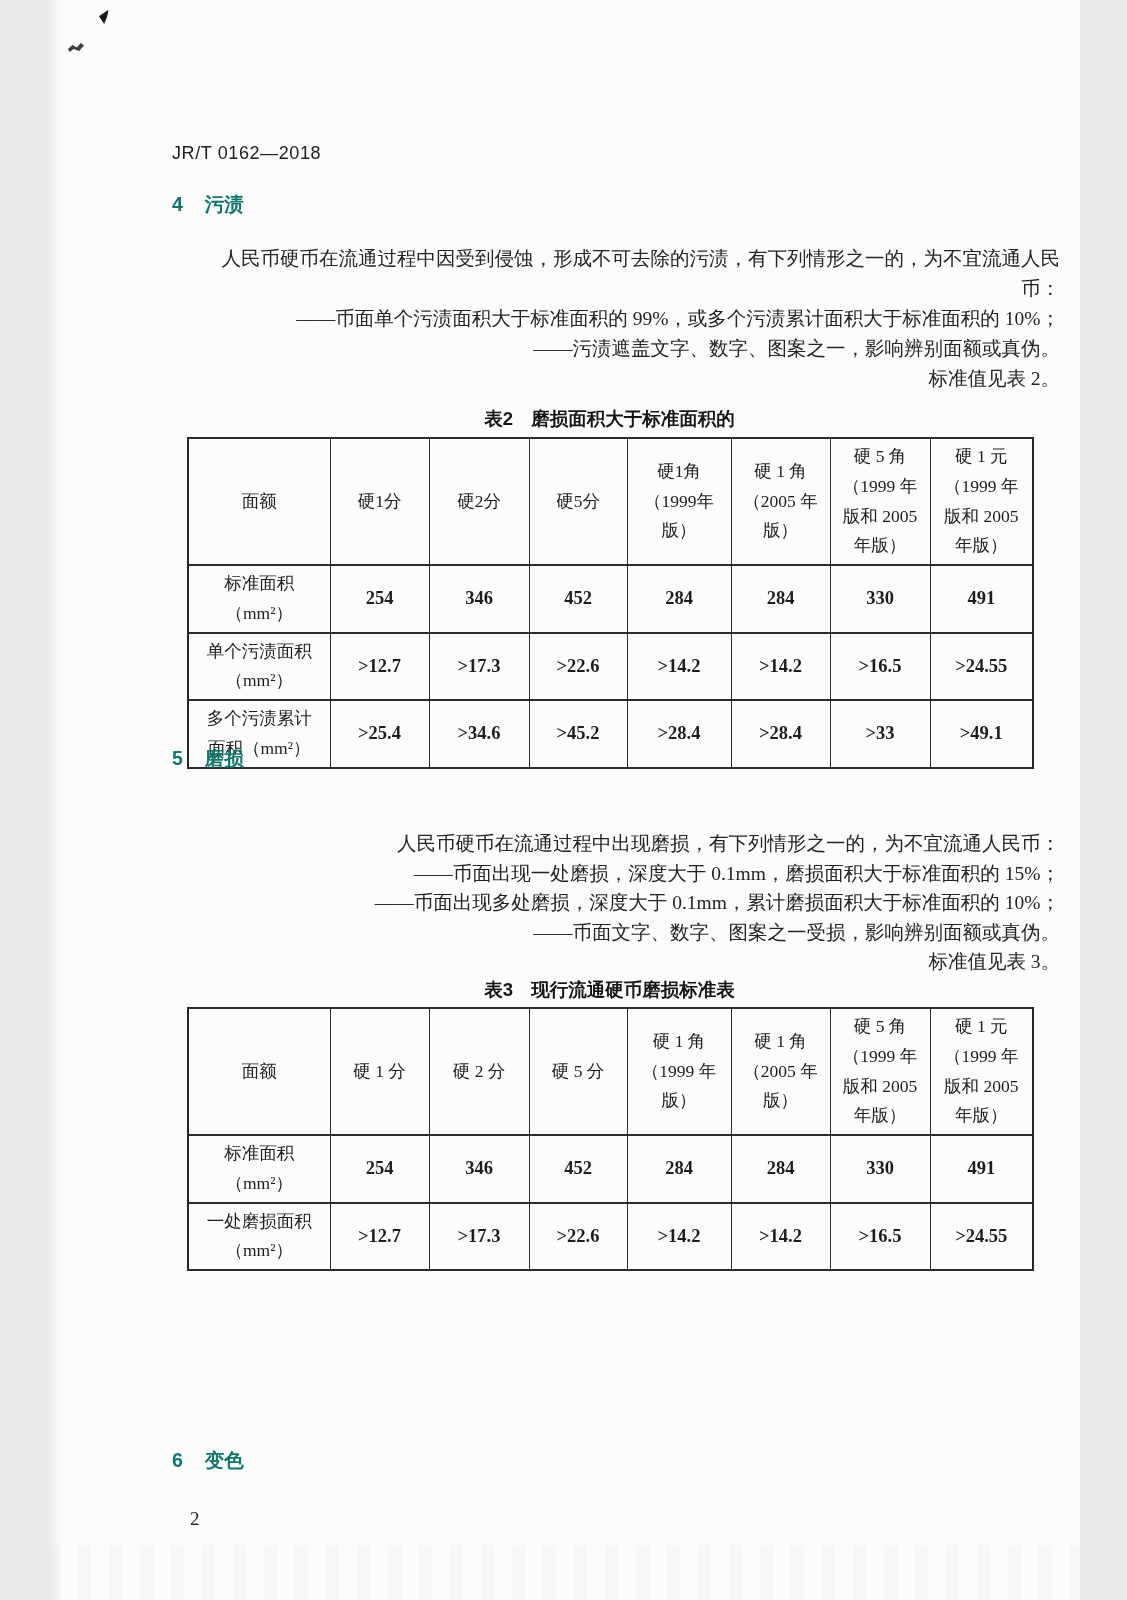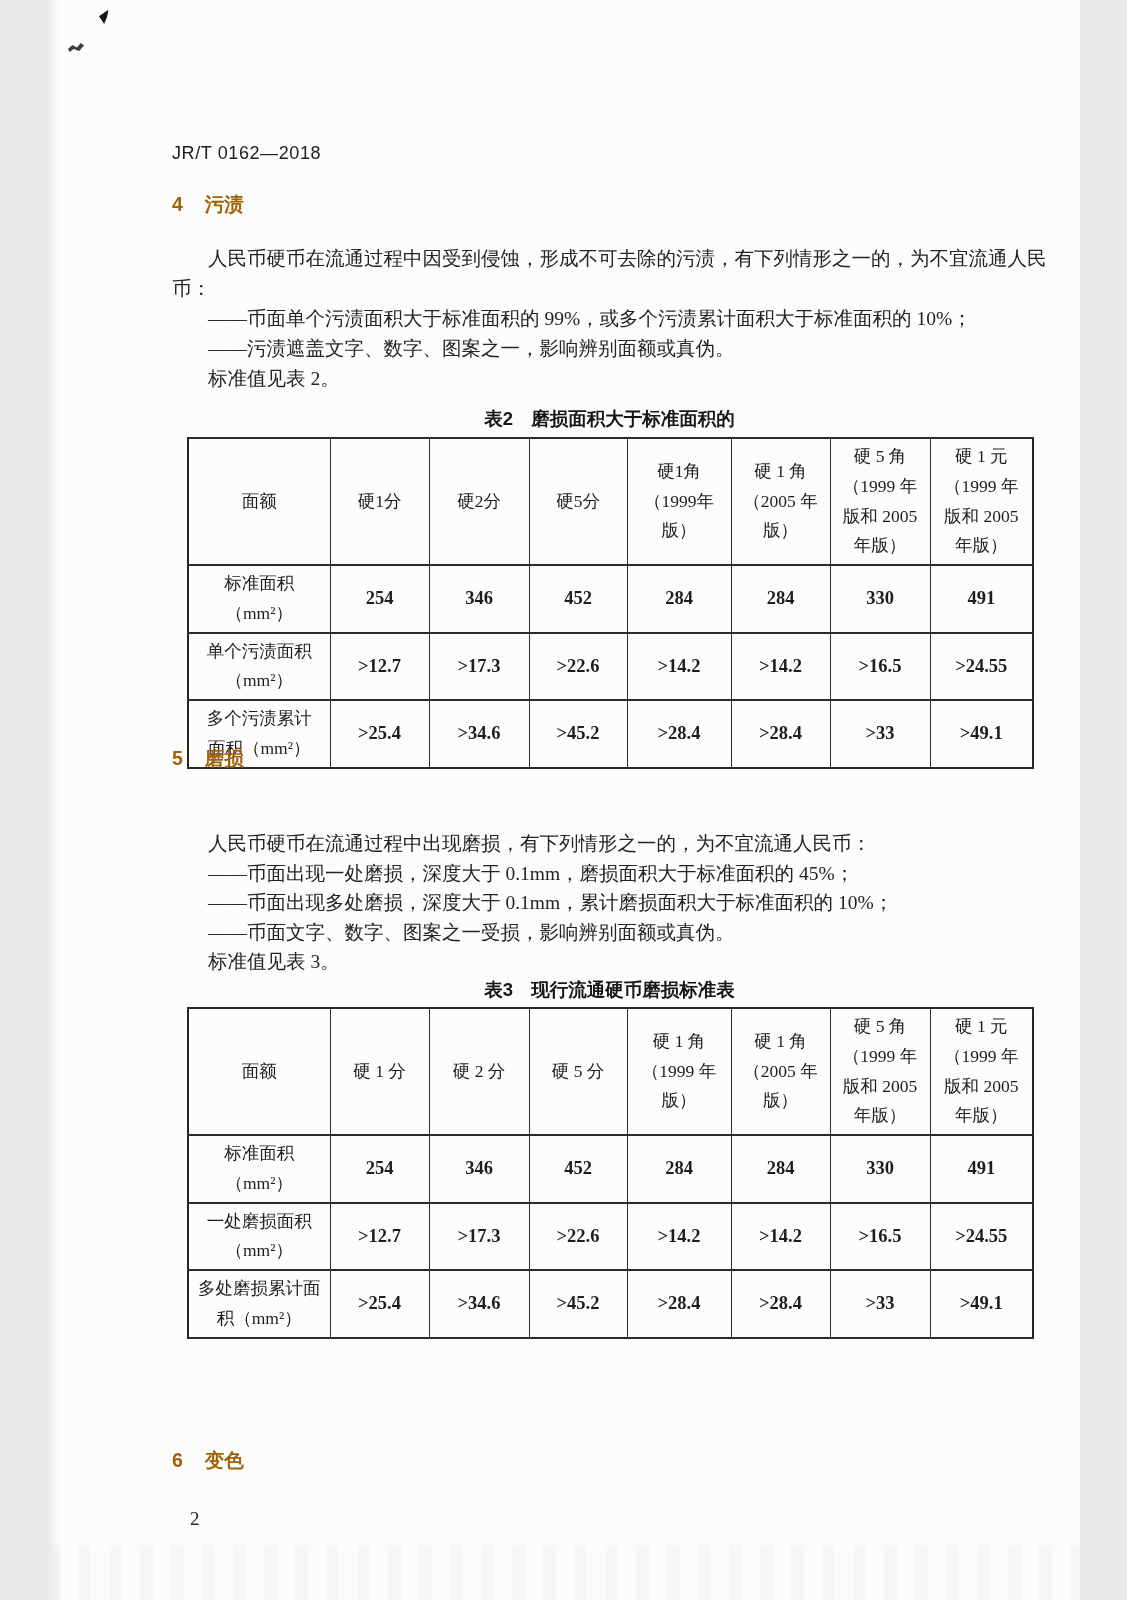--- a/index.html
+++ b/index.html
@@ -21,28 +21,28 @@
   .speck1{left:52px;top:9px;width:9px;height:15px;
     clip-path:polygon(100% 0,0 52%,66% 100%,88% 55%);transform:rotate(6deg);}
   .speck2{left:21px;top:42px;width:16px;height:10px;background:#3c3c42;
     clip-path:polygon(0 70%,28% 30%,55% 55%,80% 10%,100% 35%,70% 90%,35% 70%,10% 100%);}
 
   .doc-code{position:absolute;left:125px;top:143px;
     font-family:"Liberation Sans","DejaVu Sans",sans-serif;
     font-size:18px;letter-spacing:.6px;color:#202022;}
   .sec-head{position:absolute;left:125px;
     font-family:"Liberation Sans","DejaVu Sans",sans-serif;
-    font-size:19.5px;font-weight:bold;color:#a16207;}
+    font-size:19.5px;font-weight:bold;color:#0f766e;}
   .sec-head .num{margin-right:22px;}
   .h4{top:191px}.h5{top:745px}.h6{top:1447px}
 
   .para{position:absolute;left:125px;width:888px;font-size:19.5px;color:#232325;}
   .para4{top:244px;line-height:30px;}
   .para5{top:829px;line-height:29.5px;}
-  .para .ln{white-space:nowrap;}
+  .para .ln{white-space:nowrap;text-align:right;}
   .para .ind{text-indent:36px;}
 
   .tbl-caption{position:absolute;left:140px;width:845px;text-align:center;
     font-family:"Liberation Sans","DejaVu Sans",sans-serif;
     font-size:18.5px;font-weight:bold;color:#161618;}
   .cap2{top:406px}.cap3{top:977px}
   .tbl-caption .cap-label{margin-right:18px;}
 
   table.std{position:absolute;left:140px;border-collapse:collapse;table-layout:fixed;
     width:845px;background:transparent;}
@@ -167,21 +167,21 @@
         </tr>
       </tbody>
     </table>
 
   <div class="sec-head h5">
     <span class="num">5</span><span>磨损</span>
   </div>
 
   <div class="para para5">
     <div class="ln ind">人民币硬币在流通过程中出现磨损，有下列情形之一的，为不宜流通人民币：</div>
-    <div class="ln ind">——币面出现一处磨损，深度大于 0.1mm，磨损面积大于标准面积的 45%；</div>
+    <div class="ln ind">——币面出现一处磨损，深度大于 0.1mm，磨损面积大于标准面积的 15%；</div>
     <div class="ln ind">——币面出现多处磨损，深度大于 0.1mm，累计磨损面积大于标准面积的 10%；</div>
     <div class="ln ind">——币面文字、数字、图案之一受损，影响辨别面额或真伪。</div>
     <div class="ln ind">标准值见表 3。</div>
   </div>
 
   <div class="tbl-caption cap3">
     <span class="cap-label">表3</span><span>现行流通硬币磨损标准表</span>
   </div>
 
   <table class="std t3">
@@ -232,31 +232,20 @@
           <th>一处磨损面积
 （mm²）</th>
           <td>&gt;12.7</td>
           <td>&gt;17.3</td>
           <td>&gt;22.6</td>
           <td>&gt;14.2</td>
           <td>&gt;14.2</td>
           <td>&gt;16.5</td>
           <td>&gt;24.55</td>
         </tr>
-        <tr>
-          <th>多处磨损累计面
-积（mm²）</th>
-          <td>&gt;25.4</td>
-          <td>&gt;34.6</td>
-          <td>&gt;45.2</td>
-          <td>&gt;28.4</td>
-          <td>&gt;28.4</td>
-          <td>&gt;33</td>
-          <td>&gt;49.1</td>
-        </tr>
       </tbody>
     </table>
 
   <div class="sec-head h6">
     <span class="num">6</span><span>变色</span>
   </div>
 
   <div class="page-num">2</div>
 </div>
 

